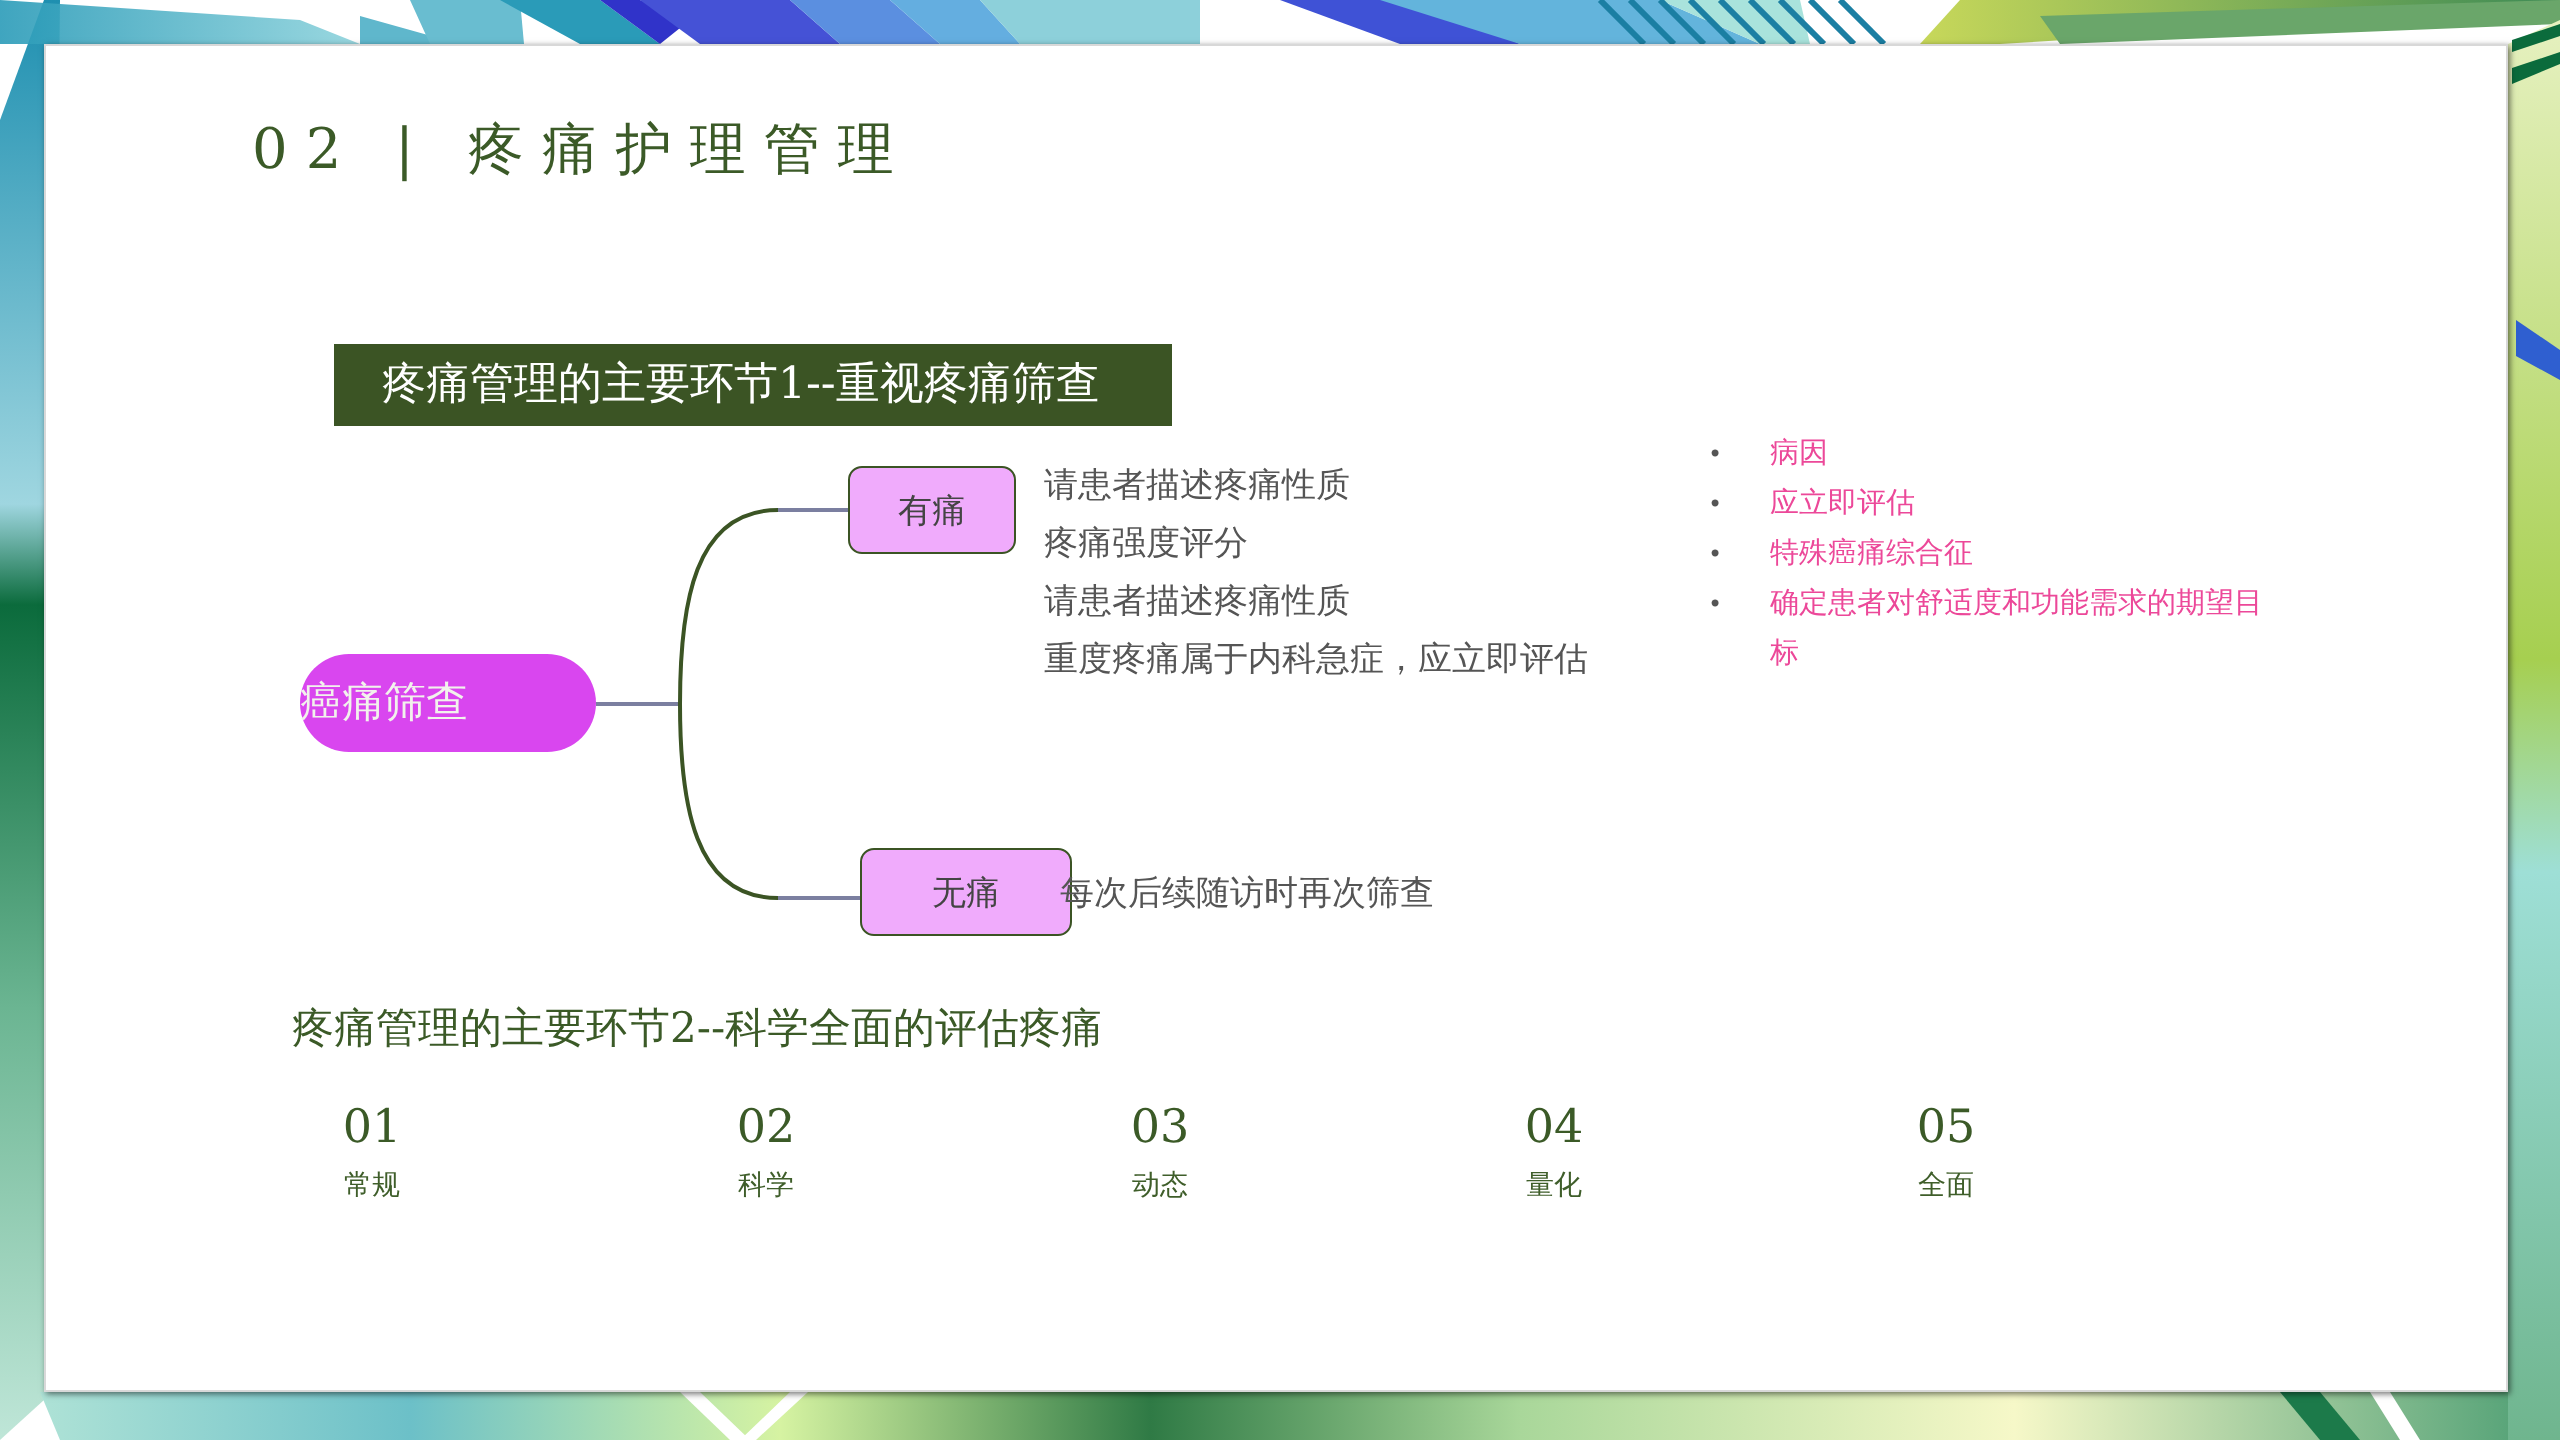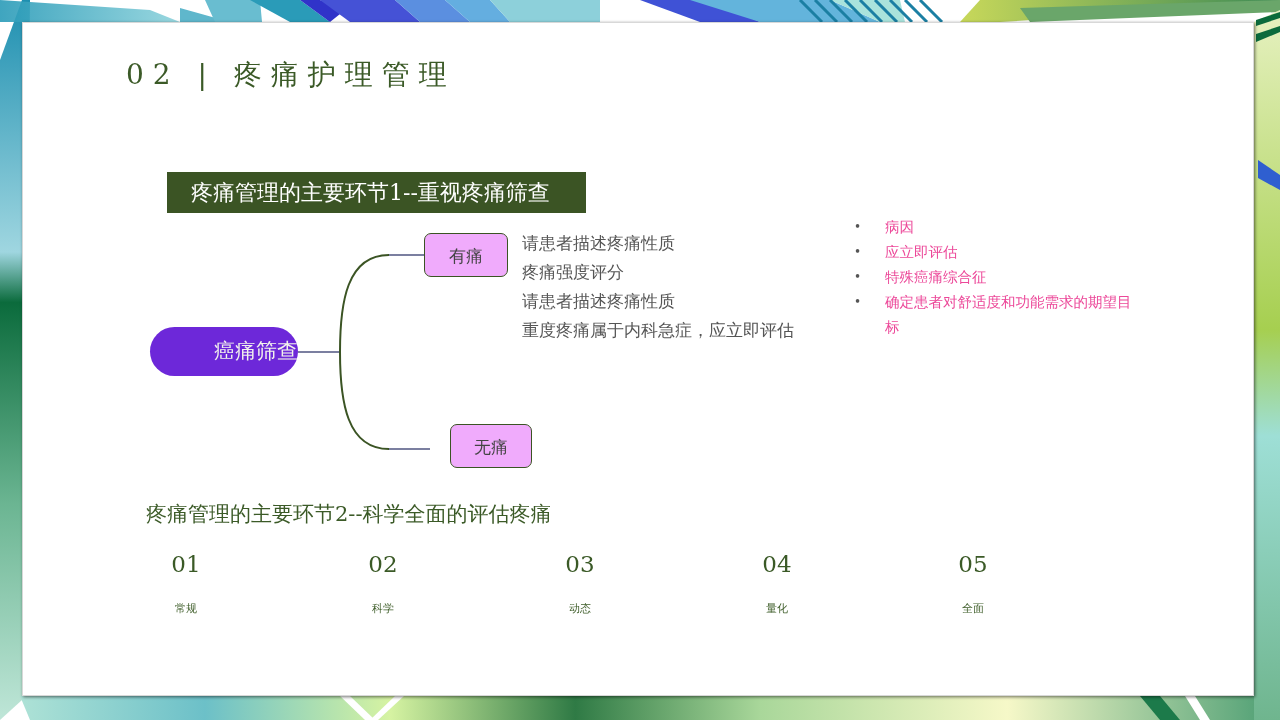--- a/index.html
+++ b/index.html
@@ -18,31 +18,31 @@
       position: absolute; left: 104px; top: 34px;
       font-size: 28px; letter-spacing: 9px; color: #3b5a27; white-space: nowrap;
     }
     .sec1-bar {
       position: absolute; left: 145px; top: 150px; width: 419px; height: 41px;
       background: #3b5424; color: #ffffff; font-size: 22px; line-height: 41px;
       padding-left: 24px; box-sizing: border-box; white-space: nowrap;
     }
     .root-pill {
       position: absolute; left: 128px; top: 305px; width: 148px; height: 49px;
-      border-radius: 25px; background: #6d28d9; color: #f2f2ec;
-      font-size: 21px; line-height: 49px; text-align: right;
+      border-radius: 25px; background: #d946ef; color: #f2f2ec;
+      font-size: 21px; line-height: 49px; text-align: left;
     }
     .branch-lines { position: absolute; left: 0; top: 0; }
     .node-box {
       position: absolute; height: 44px; border: 1.5px solid #3b5424; border-radius: 7px;
       background: #f0abfc; color: #444; font-size: 17px; line-height: 44px; text-align: center;
       box-sizing: border-box;
     }
     .node-pain { left: 402px; top: 211px; width: 84px; }
-    .node-nopain { left: 408px; top: 402px; width: 82px; margin-left: 20px; }
+    .node-nopain { left: 408px; top: 402px; width: 106px; }
     .pain-list {
       position: absolute; left: 500px; top: 207px; list-style: none; margin: 0; padding: 0;
       color: #555; font-size: 17px; line-height: 29px; white-space: nowrap;
     }
     .nopain-text {
       position: absolute; left: 508px; top: 413px; color: #555; font-size: 17px; white-space: nowrap;
     }
     .bullets {
       position: absolute; left: 830px; top: 193px; width: 290px; margin: 0; padding: 0;
       list-style: none; color: #ec4899; font-size: 14.5px; line-height: 25px;
@@ -50,21 +50,21 @@
     .bullets li { position: relative; padding-left: 33px; }
     .bullets li::before {
       content: "•"; position: absolute; left: 2px; top: 0; color: #555; font-size: 12px;
     }
     .sec2-title {
       position: absolute; left: 124px; top: 478px; color: #3b5a27; font-size: 21px; white-space: nowrap;
     }
     .steps { position: absolute; left: 0; top: 528px; width: 100%; }
     .step { position: absolute; width: 100px; text-align: center; color: #3b5a27; }
     .step .num { display: block; font-size: 23px; line-height: 28px; }
-    .step .lbl { display: block; font-size: 11px; line-height: 26px; margin-top: 18px; color: #3f5e2a; }
+    .step .lbl { display: block; font-size: 14px; line-height: 26px; margin-top: 2px; color: #3f5e2a; }
   </style>
 </head>
 <body>
 
 <svg class="deco" width="1280" height="720" viewBox="0 0 1280 720">
   <defs>
     <linearGradient id="gBlue" x1="0" y1="0" x2="1" y2="0">
       <stop offset="0" stop-color="#2a9bb8"></stop>
         <stop offset="1" stop-color="#8ed3dc"></stop>
     </linearGradient>
@@ -153,20 +153,21 @@
 
   <div class="node-box node-pain">有痛</div>
   <ul class="pain-list">
     <li>请患者描述疼痛性质</li>
     <li>疼痛强度评分</li>
     <li>请患者描述疼痛性质</li>
     <li>重度疼痛属于内科急症，应立即评估</li>
   </ul>
 
   <div class="node-box node-nopain">无痛</div>
+  <div class="nopain-text">每次后续随访时再次筛查</div>
 
   <ul class="bullets">
     <li>病因</li>
     <li>应立即评估</li>
     <li>特殊癌痛综合征</li>
     <li>确定患者对舒适度和功能需求的期望目标</li>
   </ul>
 
   <div class="sec2-title">疼痛管理的主要环节2--科学全面的评估疼痛</div>
 

